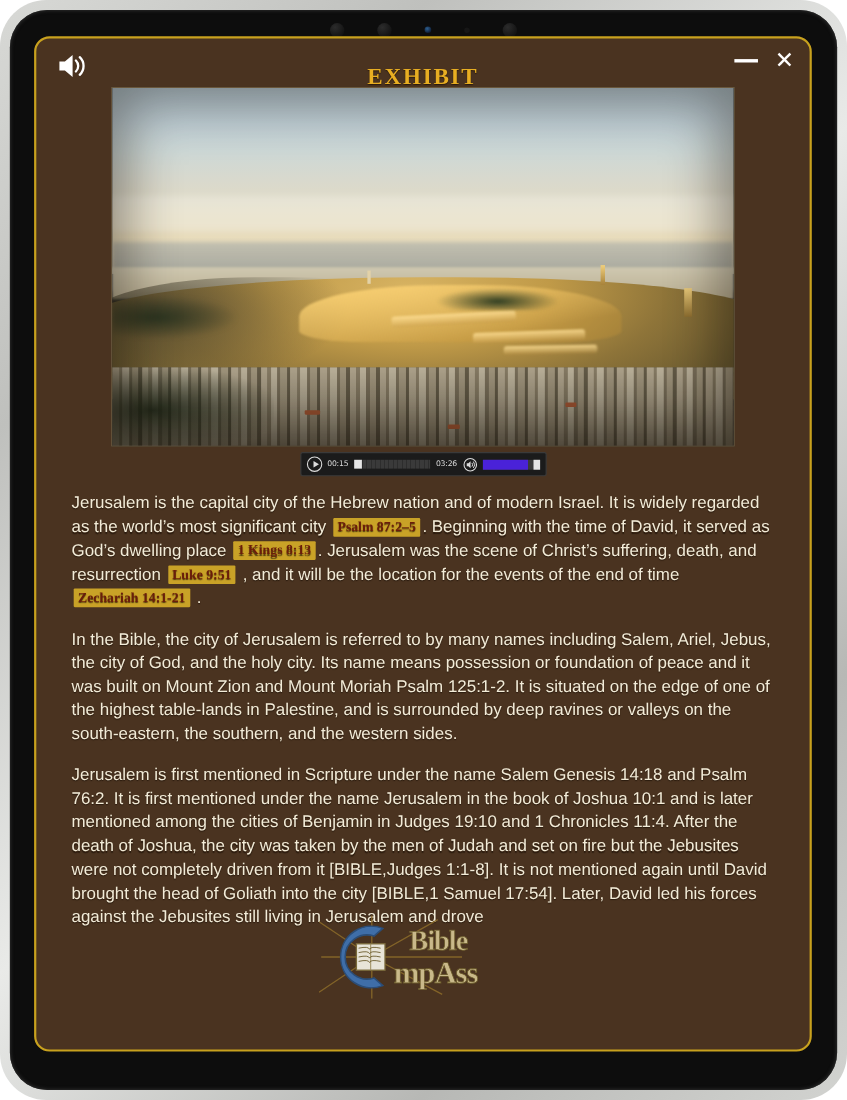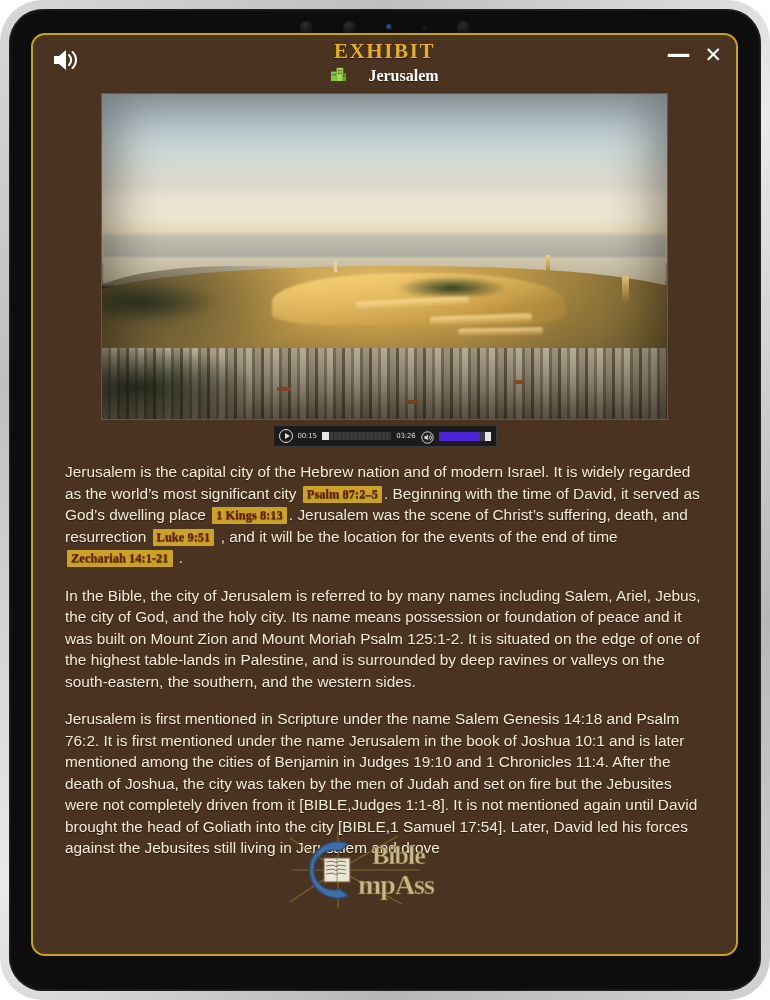--- a/index.html
+++ b/index.html
@@ -56,22 +56,22 @@
     width: 707px; height: 923px;
     background: #4a3320;
     border: 2px solid #c8a11e;
     border-radius: 14px;
     overflow: hidden;
   }
 
   
   #titlebar {
     position: relative;
-    height: 58px;
-    padding-top: 4px;
+    height: 44px;
+    padding-top: 22px;
   }
   #title-text {
     text-align: center;
     font-family: "Liberation Serif", serif;
     font-weight: bold;
     font-size: 21px;
     letter-spacing: 1.6px;
     color: #e8ae22;
     text-shadow: 0 1px 1px #2a1a0c;
   }

